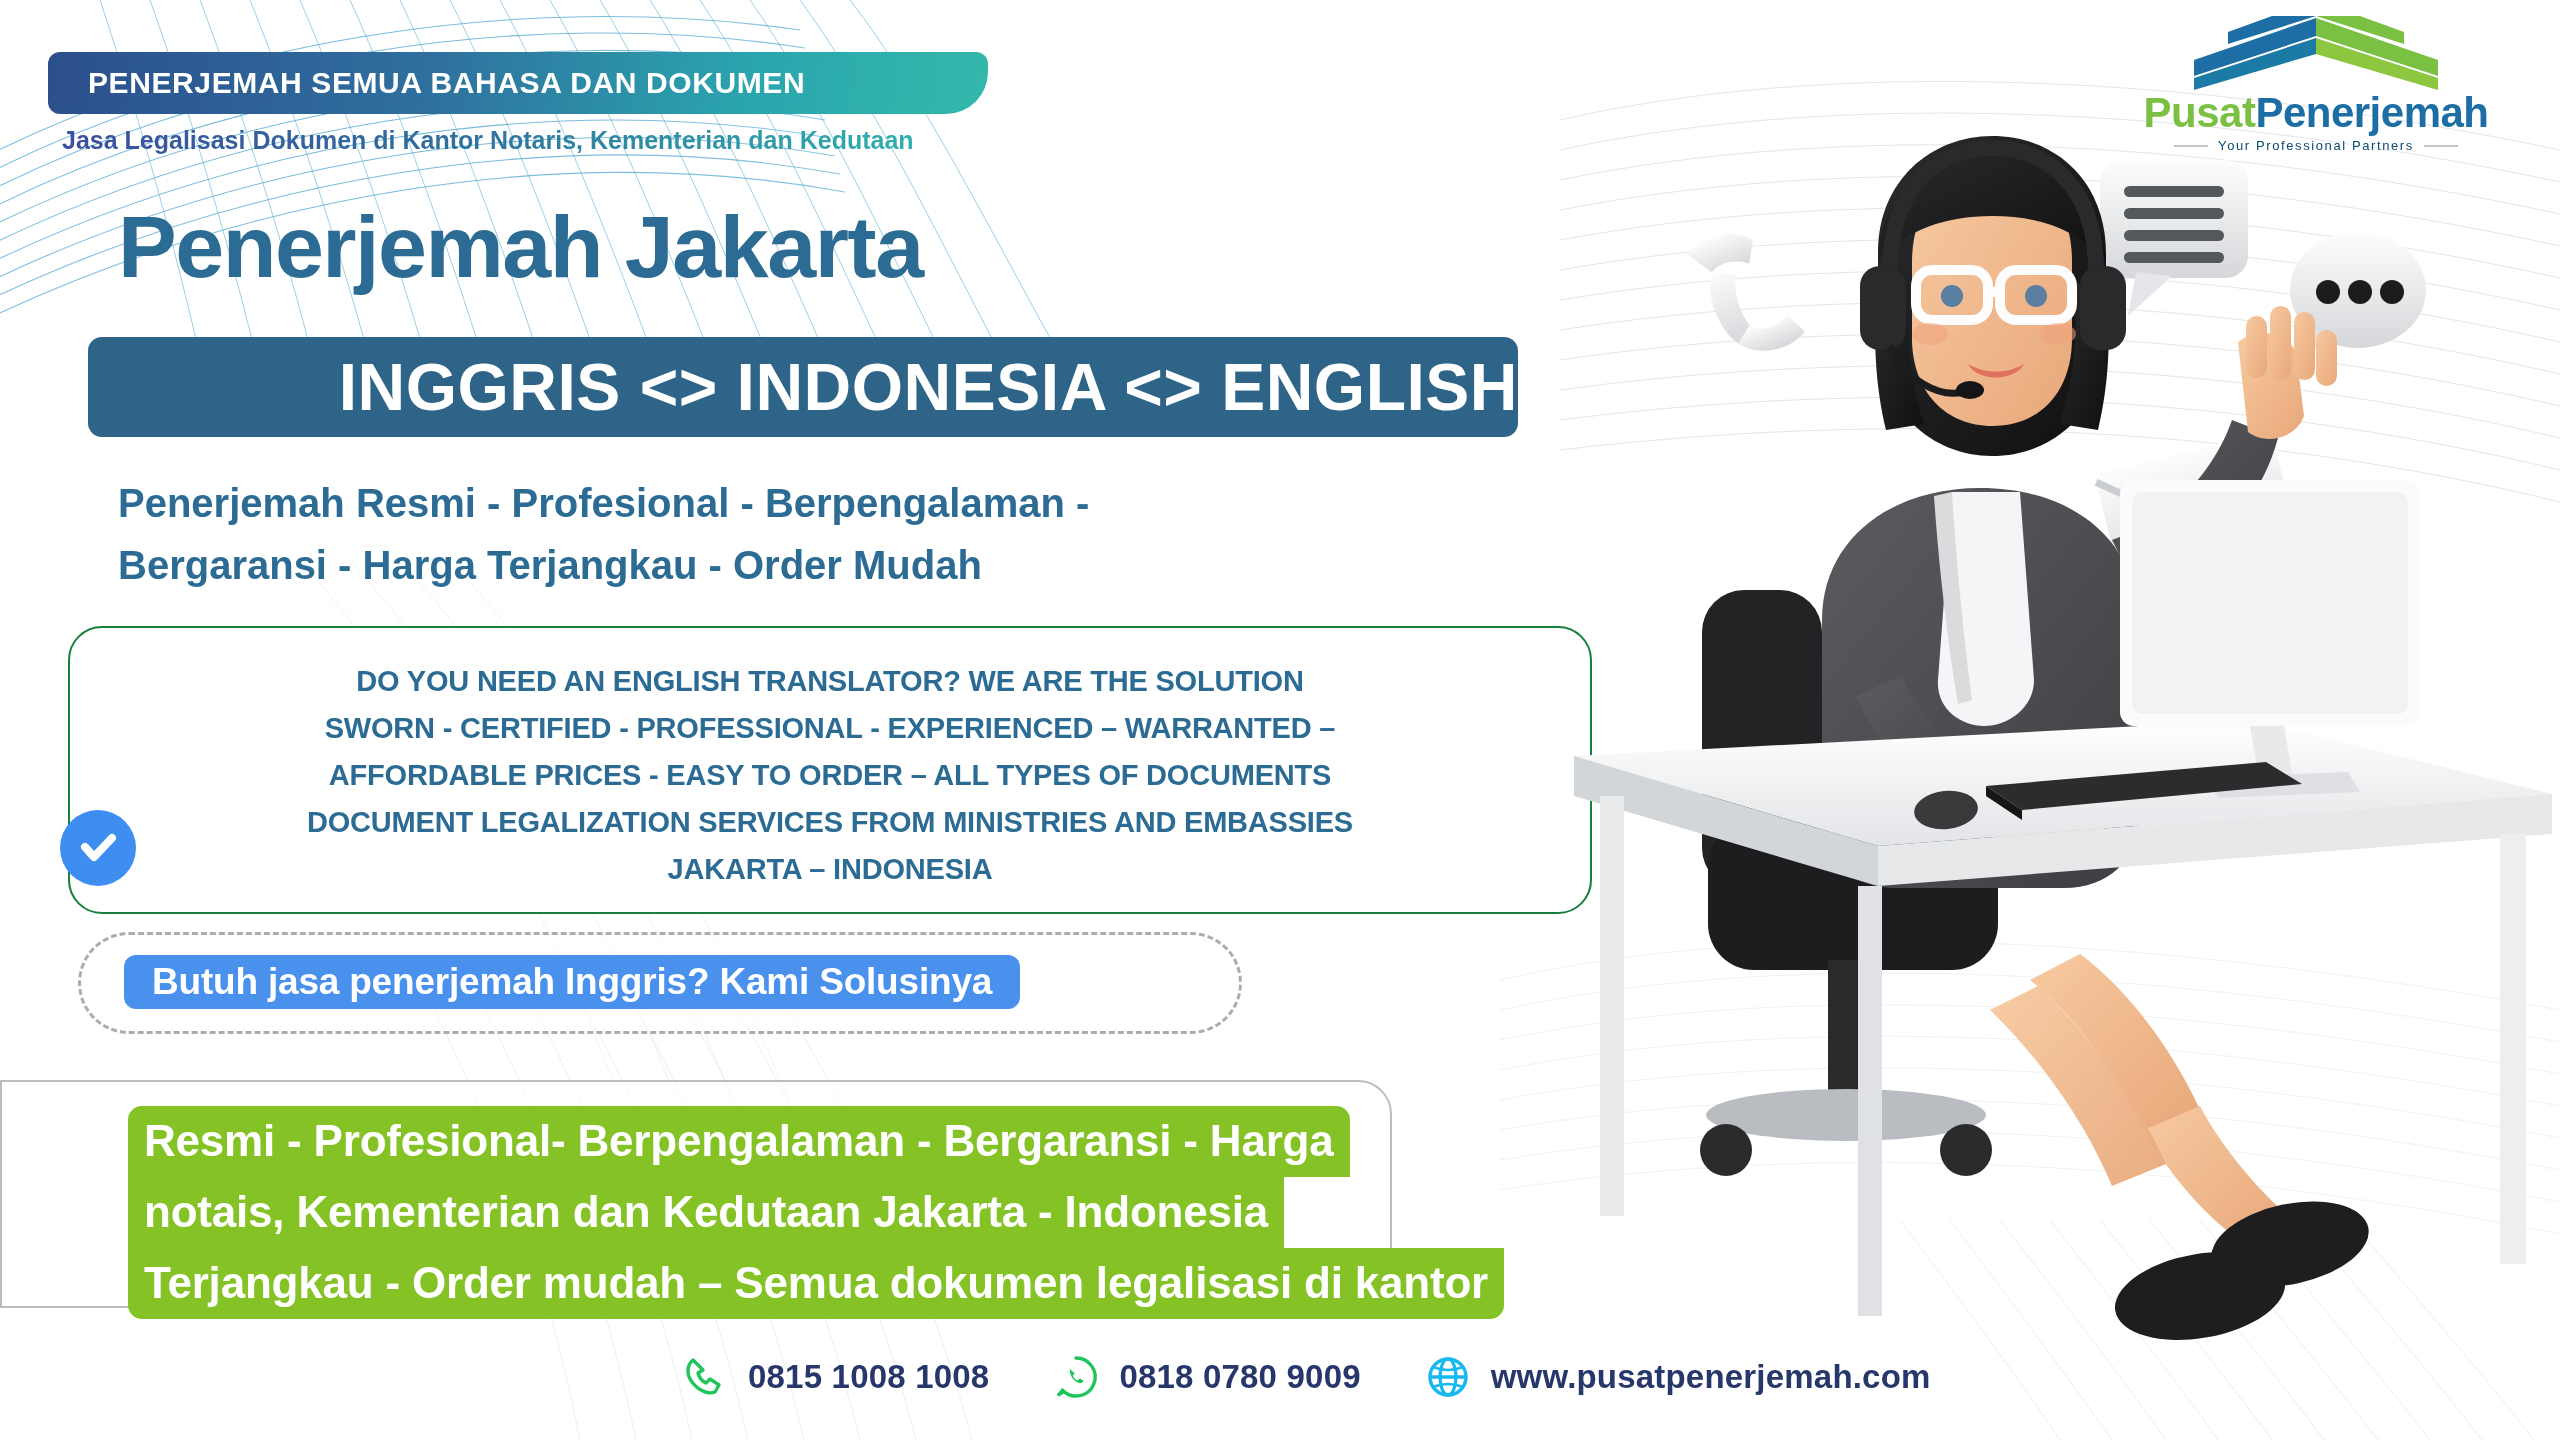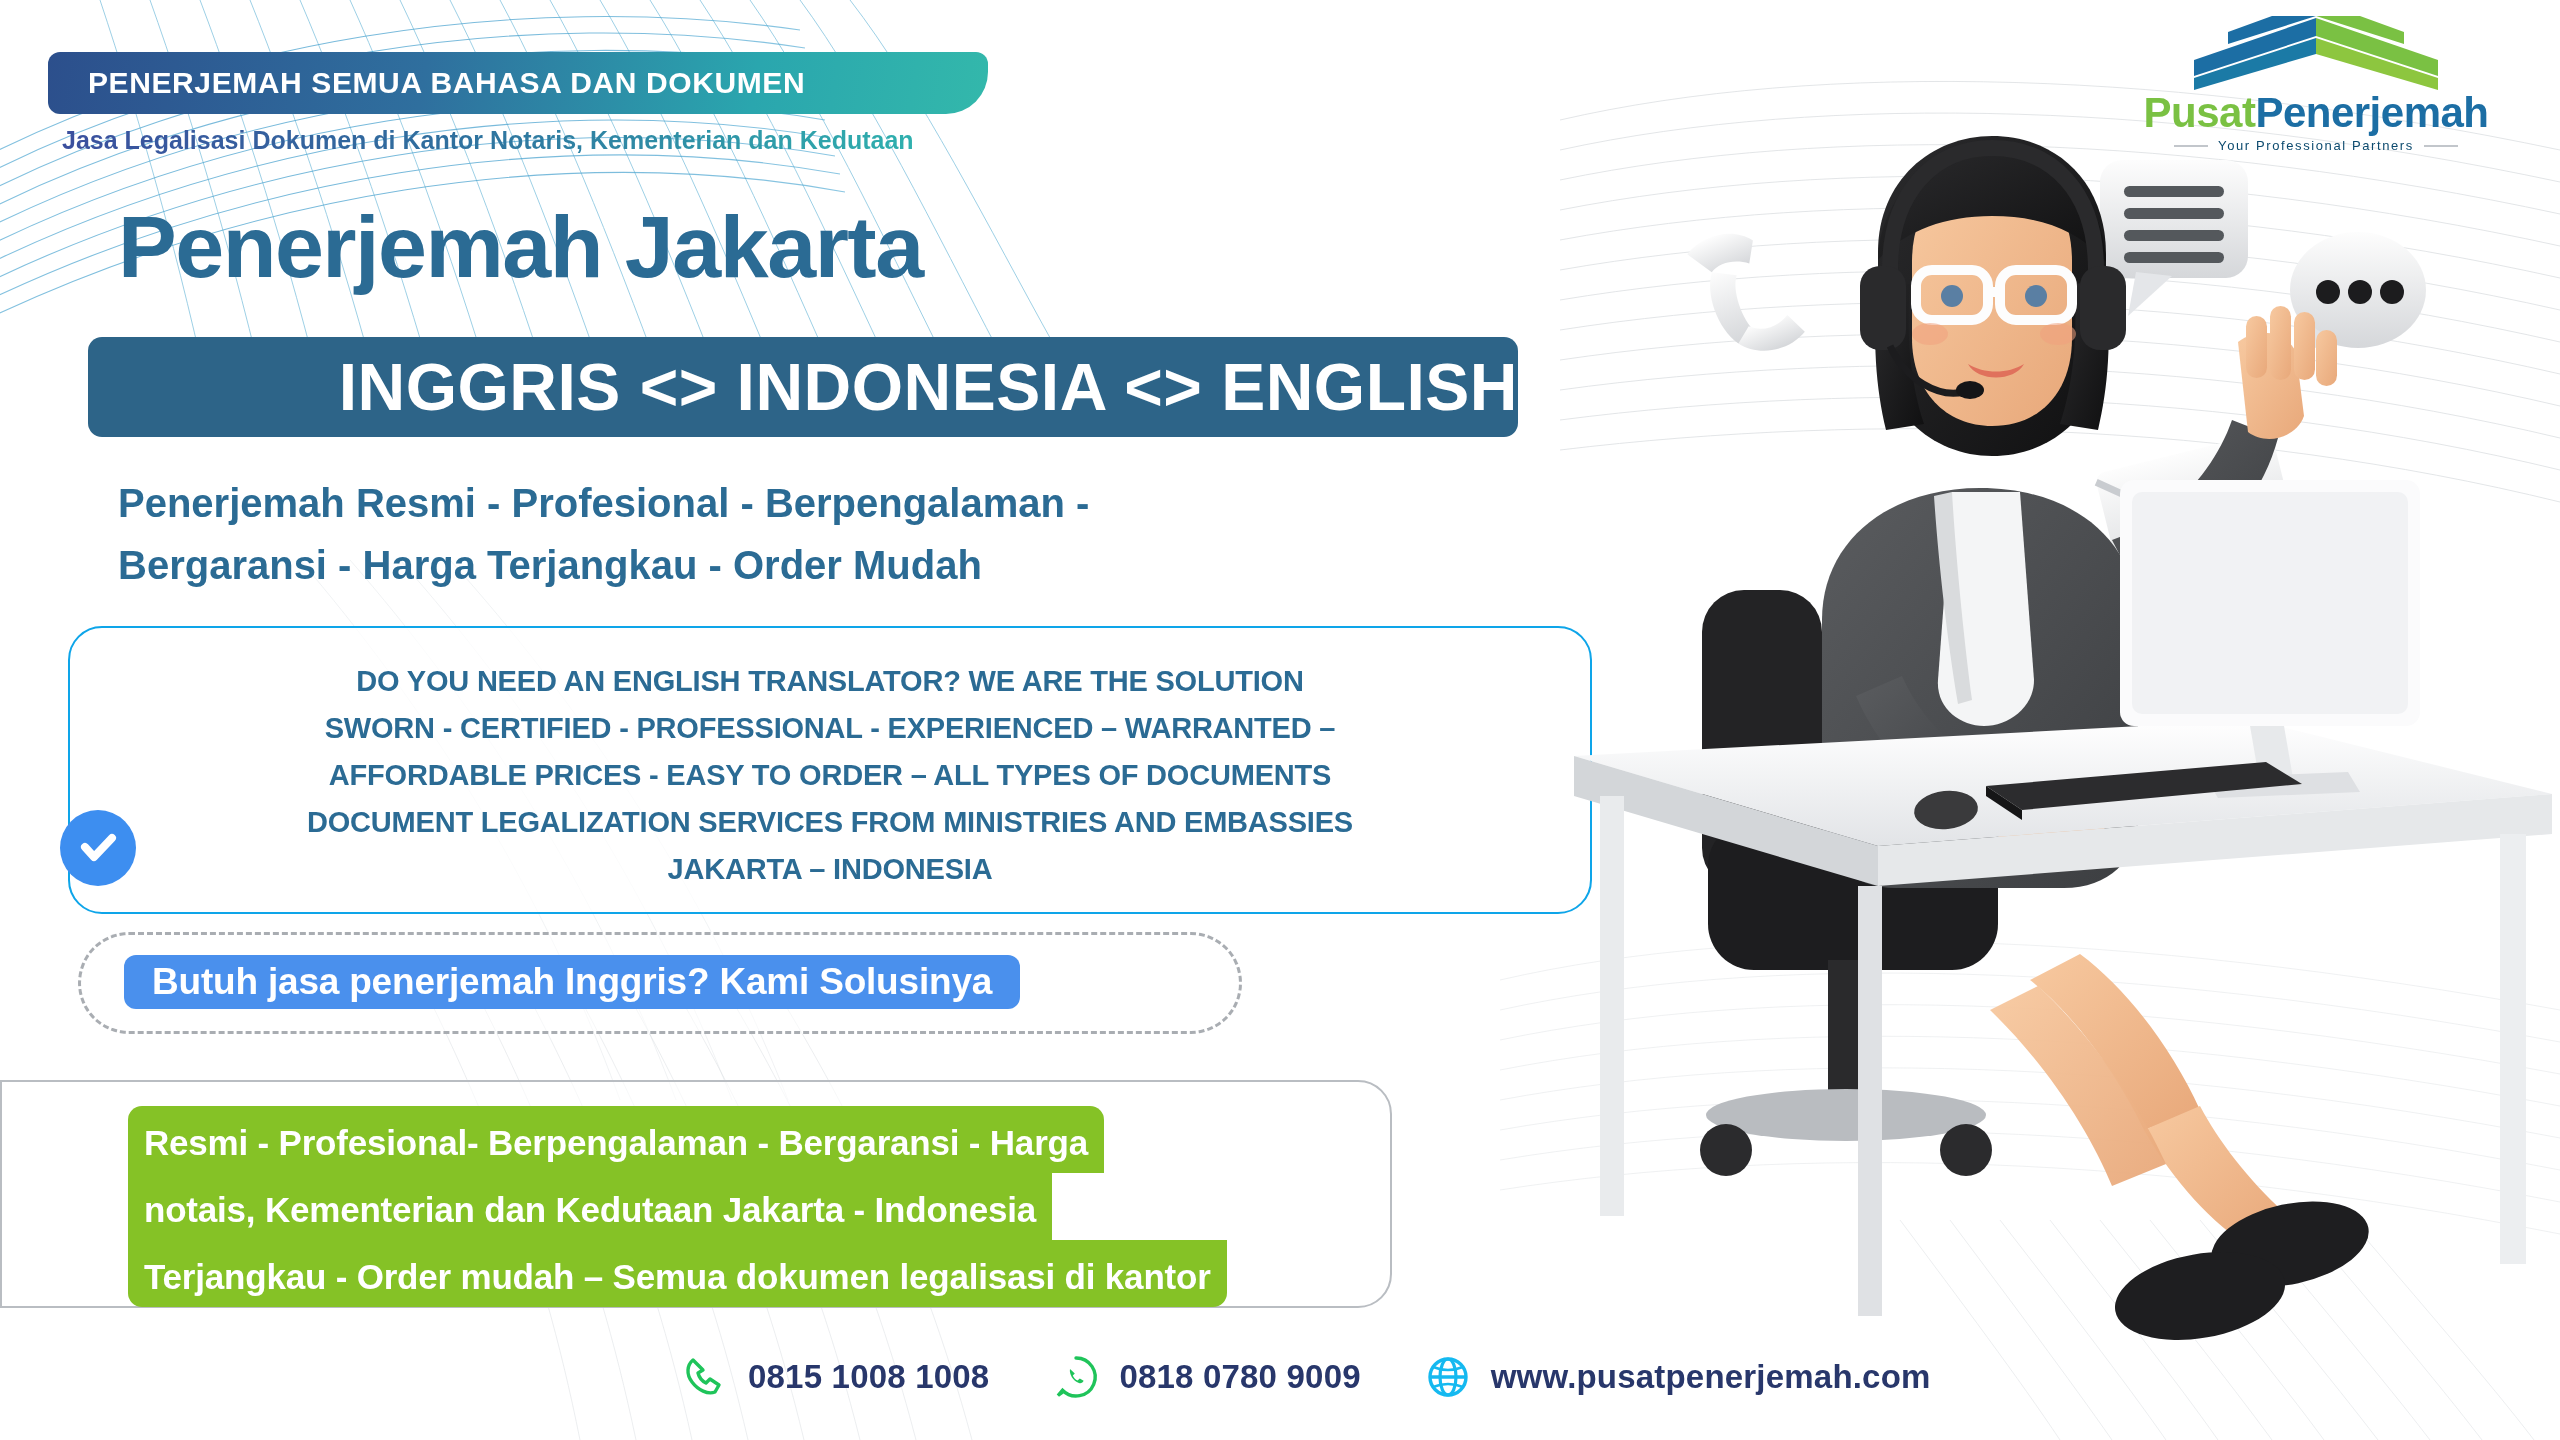--- a/index.html
+++ b/index.html
@@ -106,21 +106,21 @@
     font-size: 40px; font-weight: bold;
     color: #2b6b94; line-height: 1.55;
     white-space: nowrap;
   }
 
   
   .whitebox {
     position: absolute;
     left: 68px; top: 626px;
     width: 1524px; height: 288px;
-    border: 2px solid #0ea5e9;
+    border: 2px solid #15803d;
     border-radius: 34px;
     background: rgba(255,255,255,0.72);
   }
   .whitebox-text {
     position: absolute;
     left: 0; right: 0; top: 30px;
     text-align: center;
     font-size: 29px;
     font-weight: bold;
     color: #2b6b94;
@@ -170,24 +170,24 @@
   }
   .greenlines {
     position: absolute;
     left: 128px; top: 1106px;
     display: flex; flex-direction: column;
     align-items: flex-start;
   }
   .greenlines span {
     background: #85c226;
     color: #ffffff;
-    font-size: 35px;
+    font-size: 44px;
     font-weight: bold;
     line-height: 1.34;
-    padding: 14px 16px 6px 16px;
+    padding: 6px 16px 6px 16px;
     white-space: nowrap;
     letter-spacing: -0.2px;
   }
   .greenlines span:first-child { border-radius: 14px 14px 0 0; }
   .greenlines span:last-child  { border-radius: 0 0 14px 14px; }
 
   
   .footer {
     position: absolute;
     left: 680px; top: 1352px;

